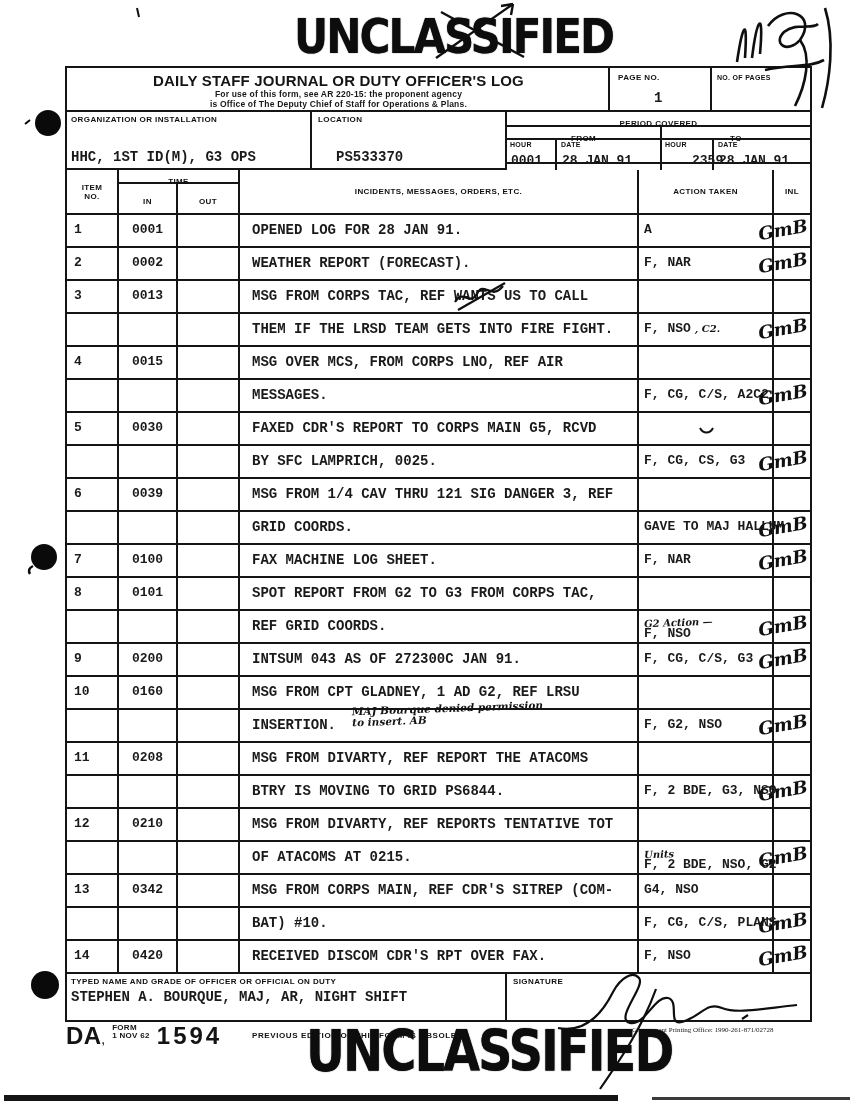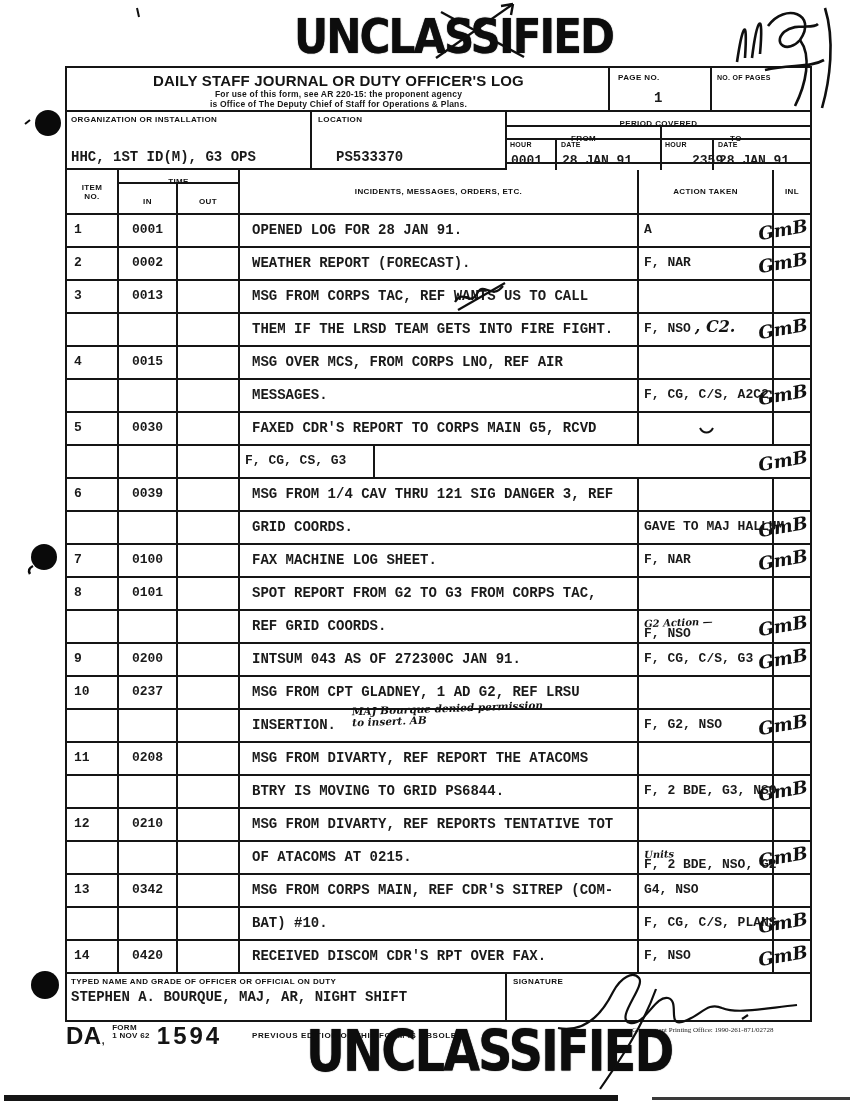--- a/index.html
+++ b/index.html
@@ -35,21 +35,21 @@
   .c-in{width:59px;text-align:center;font-size:13px;}
   .c-out{width:62px;}
   .c-text{width:399px;padding-left:12px;position:relative;}
   .c-act{width:135px;padding-left:5px;font-size:13px;position:relative;}
   .c-inl{flex:1;border-right:none;position:relative;}
   .act-text{font:inherit;}
   .c-act.two-line{line-height:13px;padding-top:5px;}
   
   .hw{font:italic 700 11px "DejaVu Serif",serif;color:#131313;white-space:nowrap;}
   .hw-above{display:block;transform:rotate(-2deg);font-size:10px;}
-  .hw-after{margin-left:4px;font-size:16px;}
+  .hw-after{margin-left:4px;font-size:10px;}
   .hw-note{position:absolute;left:112px;top:-7px;line-height:11px;transform:rotate(-2deg);font-size:10.5px;}
   .inl-sig{position:absolute;right:2px;top:4px;font:italic 700 18px "DejaVu Serif",serif;
            transform:rotate(-10deg);color:#101010;}
   
   .da-line{font:700 24px "Liberation Sans",sans-serif;letter-spacing:.5px;}
   .gpo{font:400 7px "Liberation Serif",serif;color:#222;}
   svg.overlay{position:absolute;left:0;top:0;pointer-events:none;}
 </style>
 </head>
 <body>
@@ -201,20 +201,21 @@
     <div class="cell c-out"></div>
     <div class="cell c-text">FAXED CDR'S REPORT TO CORPS MAIN G5, RCVD</div>
     <div class="cell c-act"></div>
     <div class="cell c-inl"></div>
   </div>
 
   <div class="trow">
     <div class="cell c-item"></div>
     <div class="cell c-in"></div>
     <div class="cell c-out"></div>
+    <div class="cell c-text">BY SFC LAMPRICH, 0025.</div>
     <div class="cell c-act"><span class="act-text">F, CG, CS, G3</span></div>
     <div class="cell c-inl">
             <span class="inl-sig">GmB</span>
           </div>
   </div>
 
   <div class="trow">
     <div class="cell c-item">6</div>
     <div class="cell c-in">0039</div>
     <div class="cell c-out"></div>
@@ -271,21 +272,21 @@
     <div class="cell c-out"></div>
     <div class="cell c-text">INTSUM 043 AS OF 272300C JAN 91.</div>
     <div class="cell c-act"><span class="act-text">F, CG, C/S, G3</span></div>
     <div class="cell c-inl">
             <span class="inl-sig">GmB</span>
           </div>
   </div>
 
   <div class="trow">
     <div class="cell c-item">10</div>
-    <div class="cell c-in">0237</div>
+    <div class="cell c-in">0160</div>
     <div class="cell c-out"></div>
     <div class="cell c-text">MSG FROM CPT GLADNEY, 1 AD G2, REF LRSU</div>
     <div class="cell c-act"></div>
     <div class="cell c-inl"></div>
   </div>
 
   <div class="trow">
     <div class="cell c-item"></div>
     <div class="cell c-in"></div>
     <div class="cell c-out"></div>

